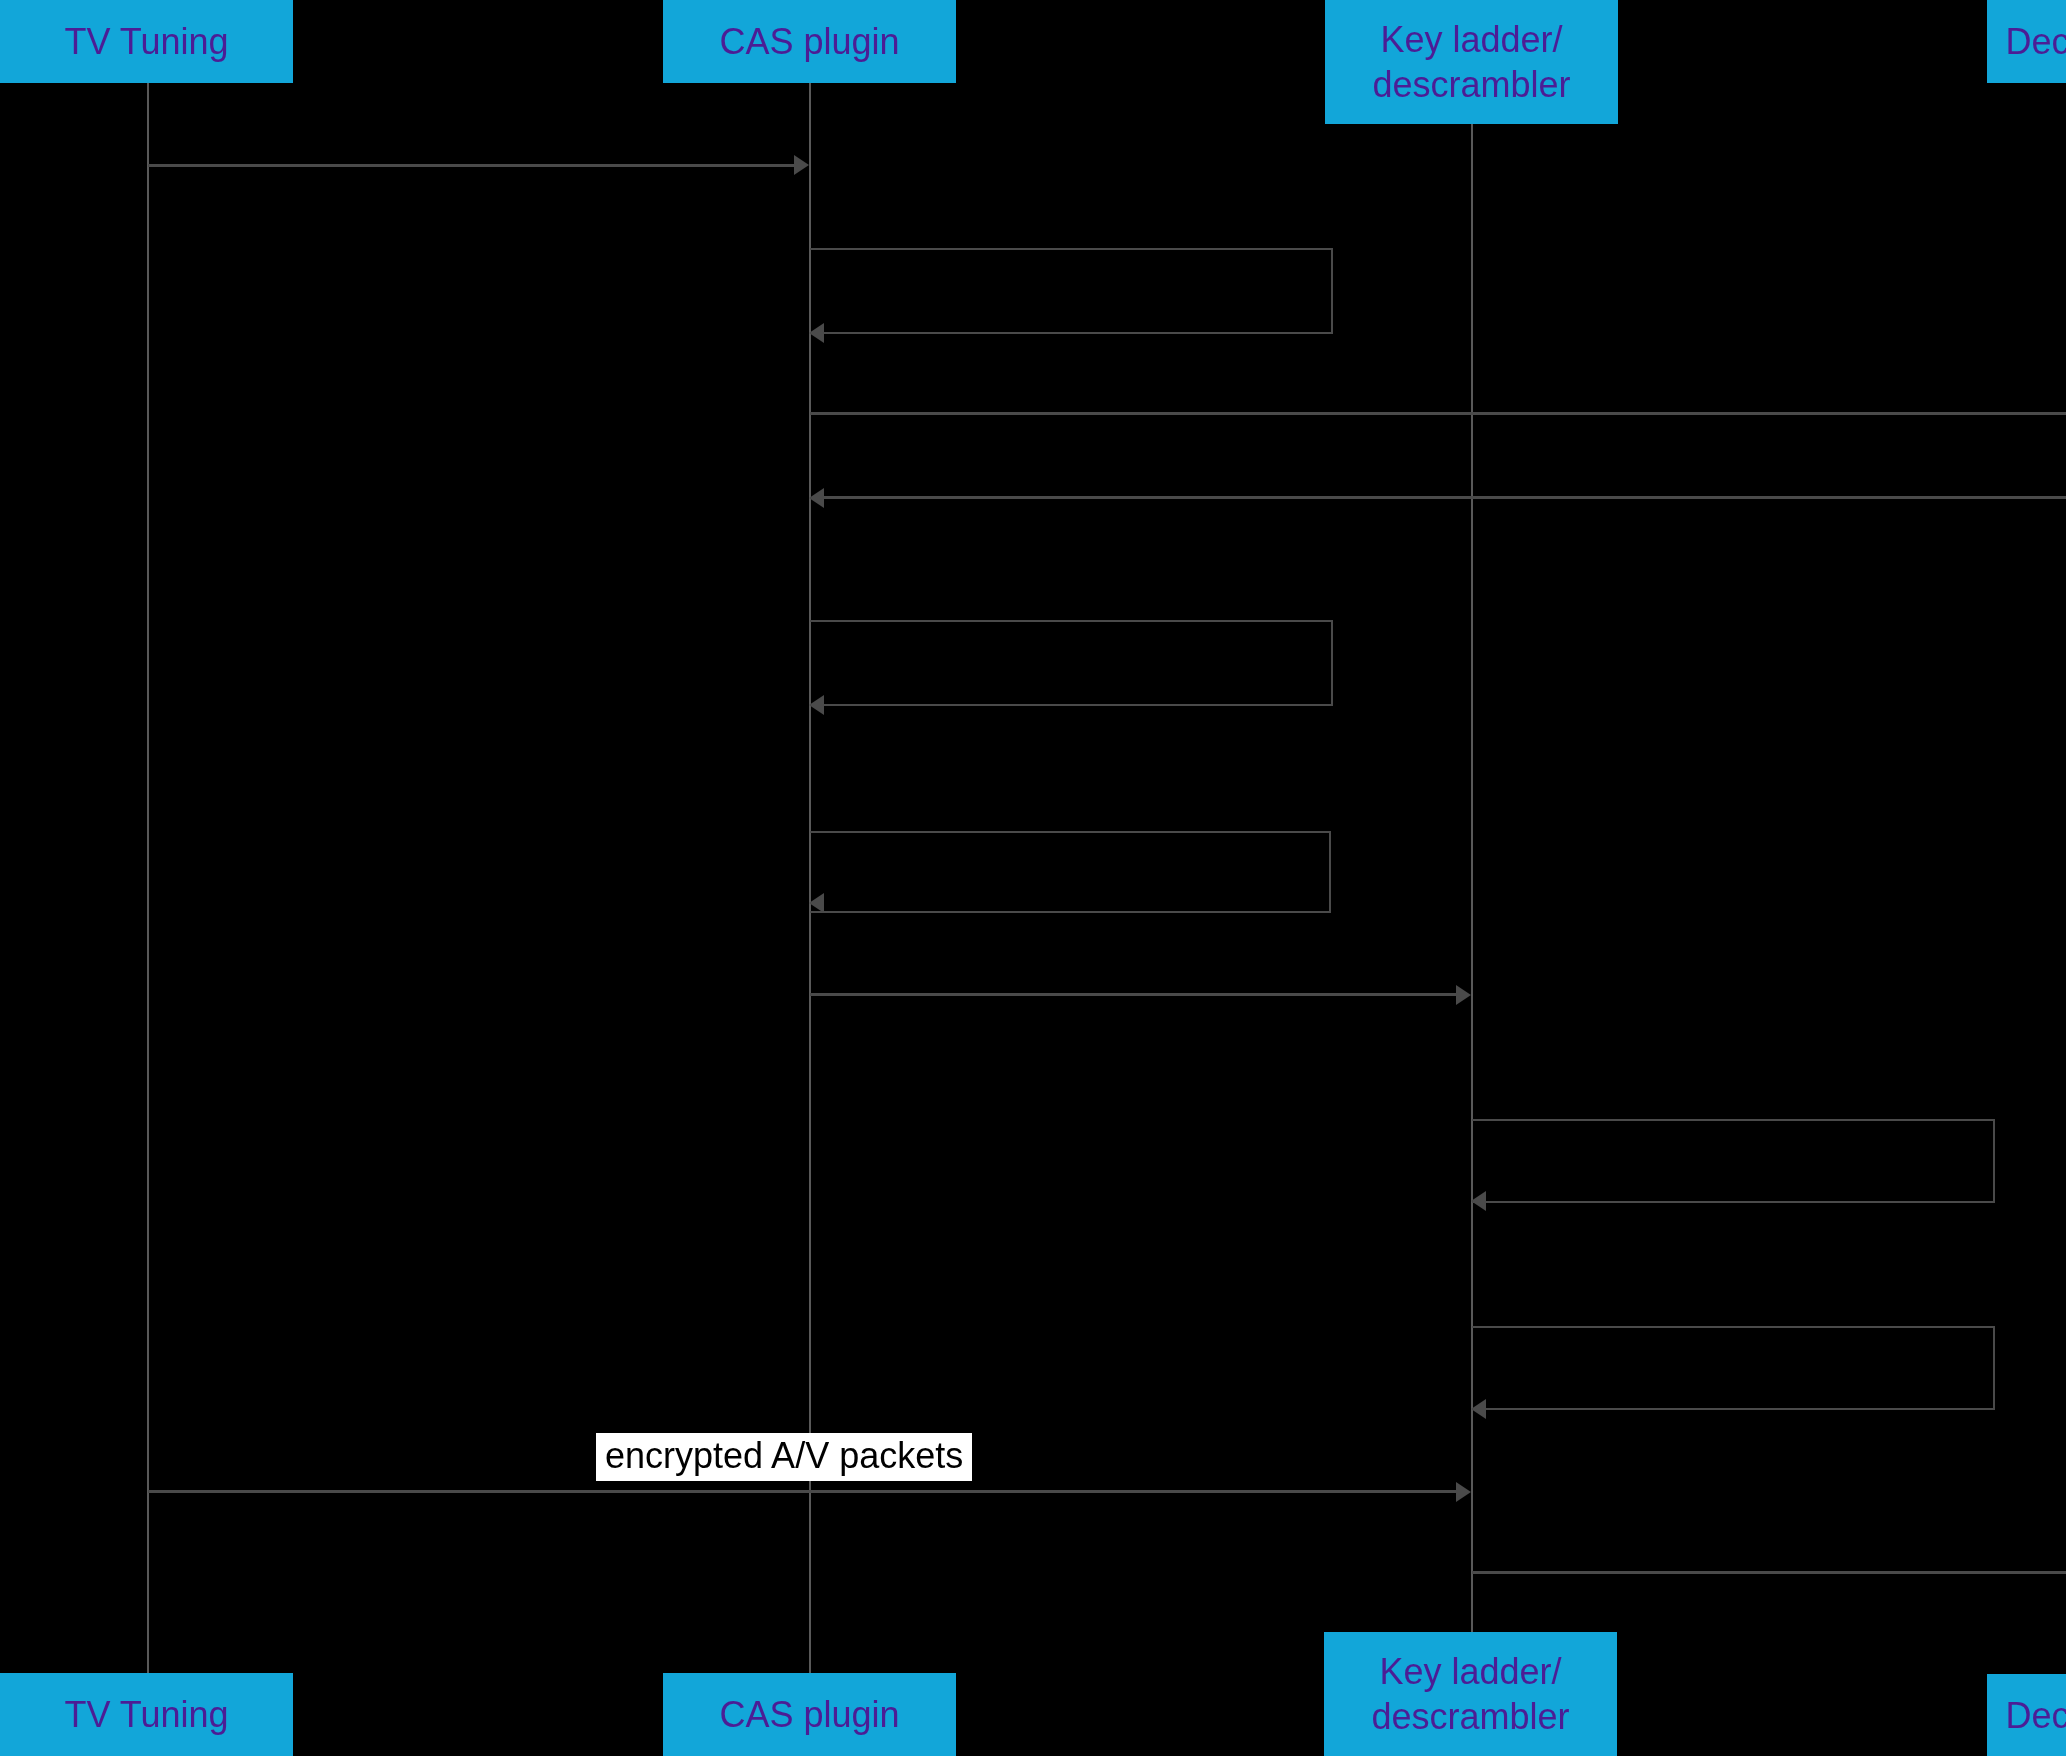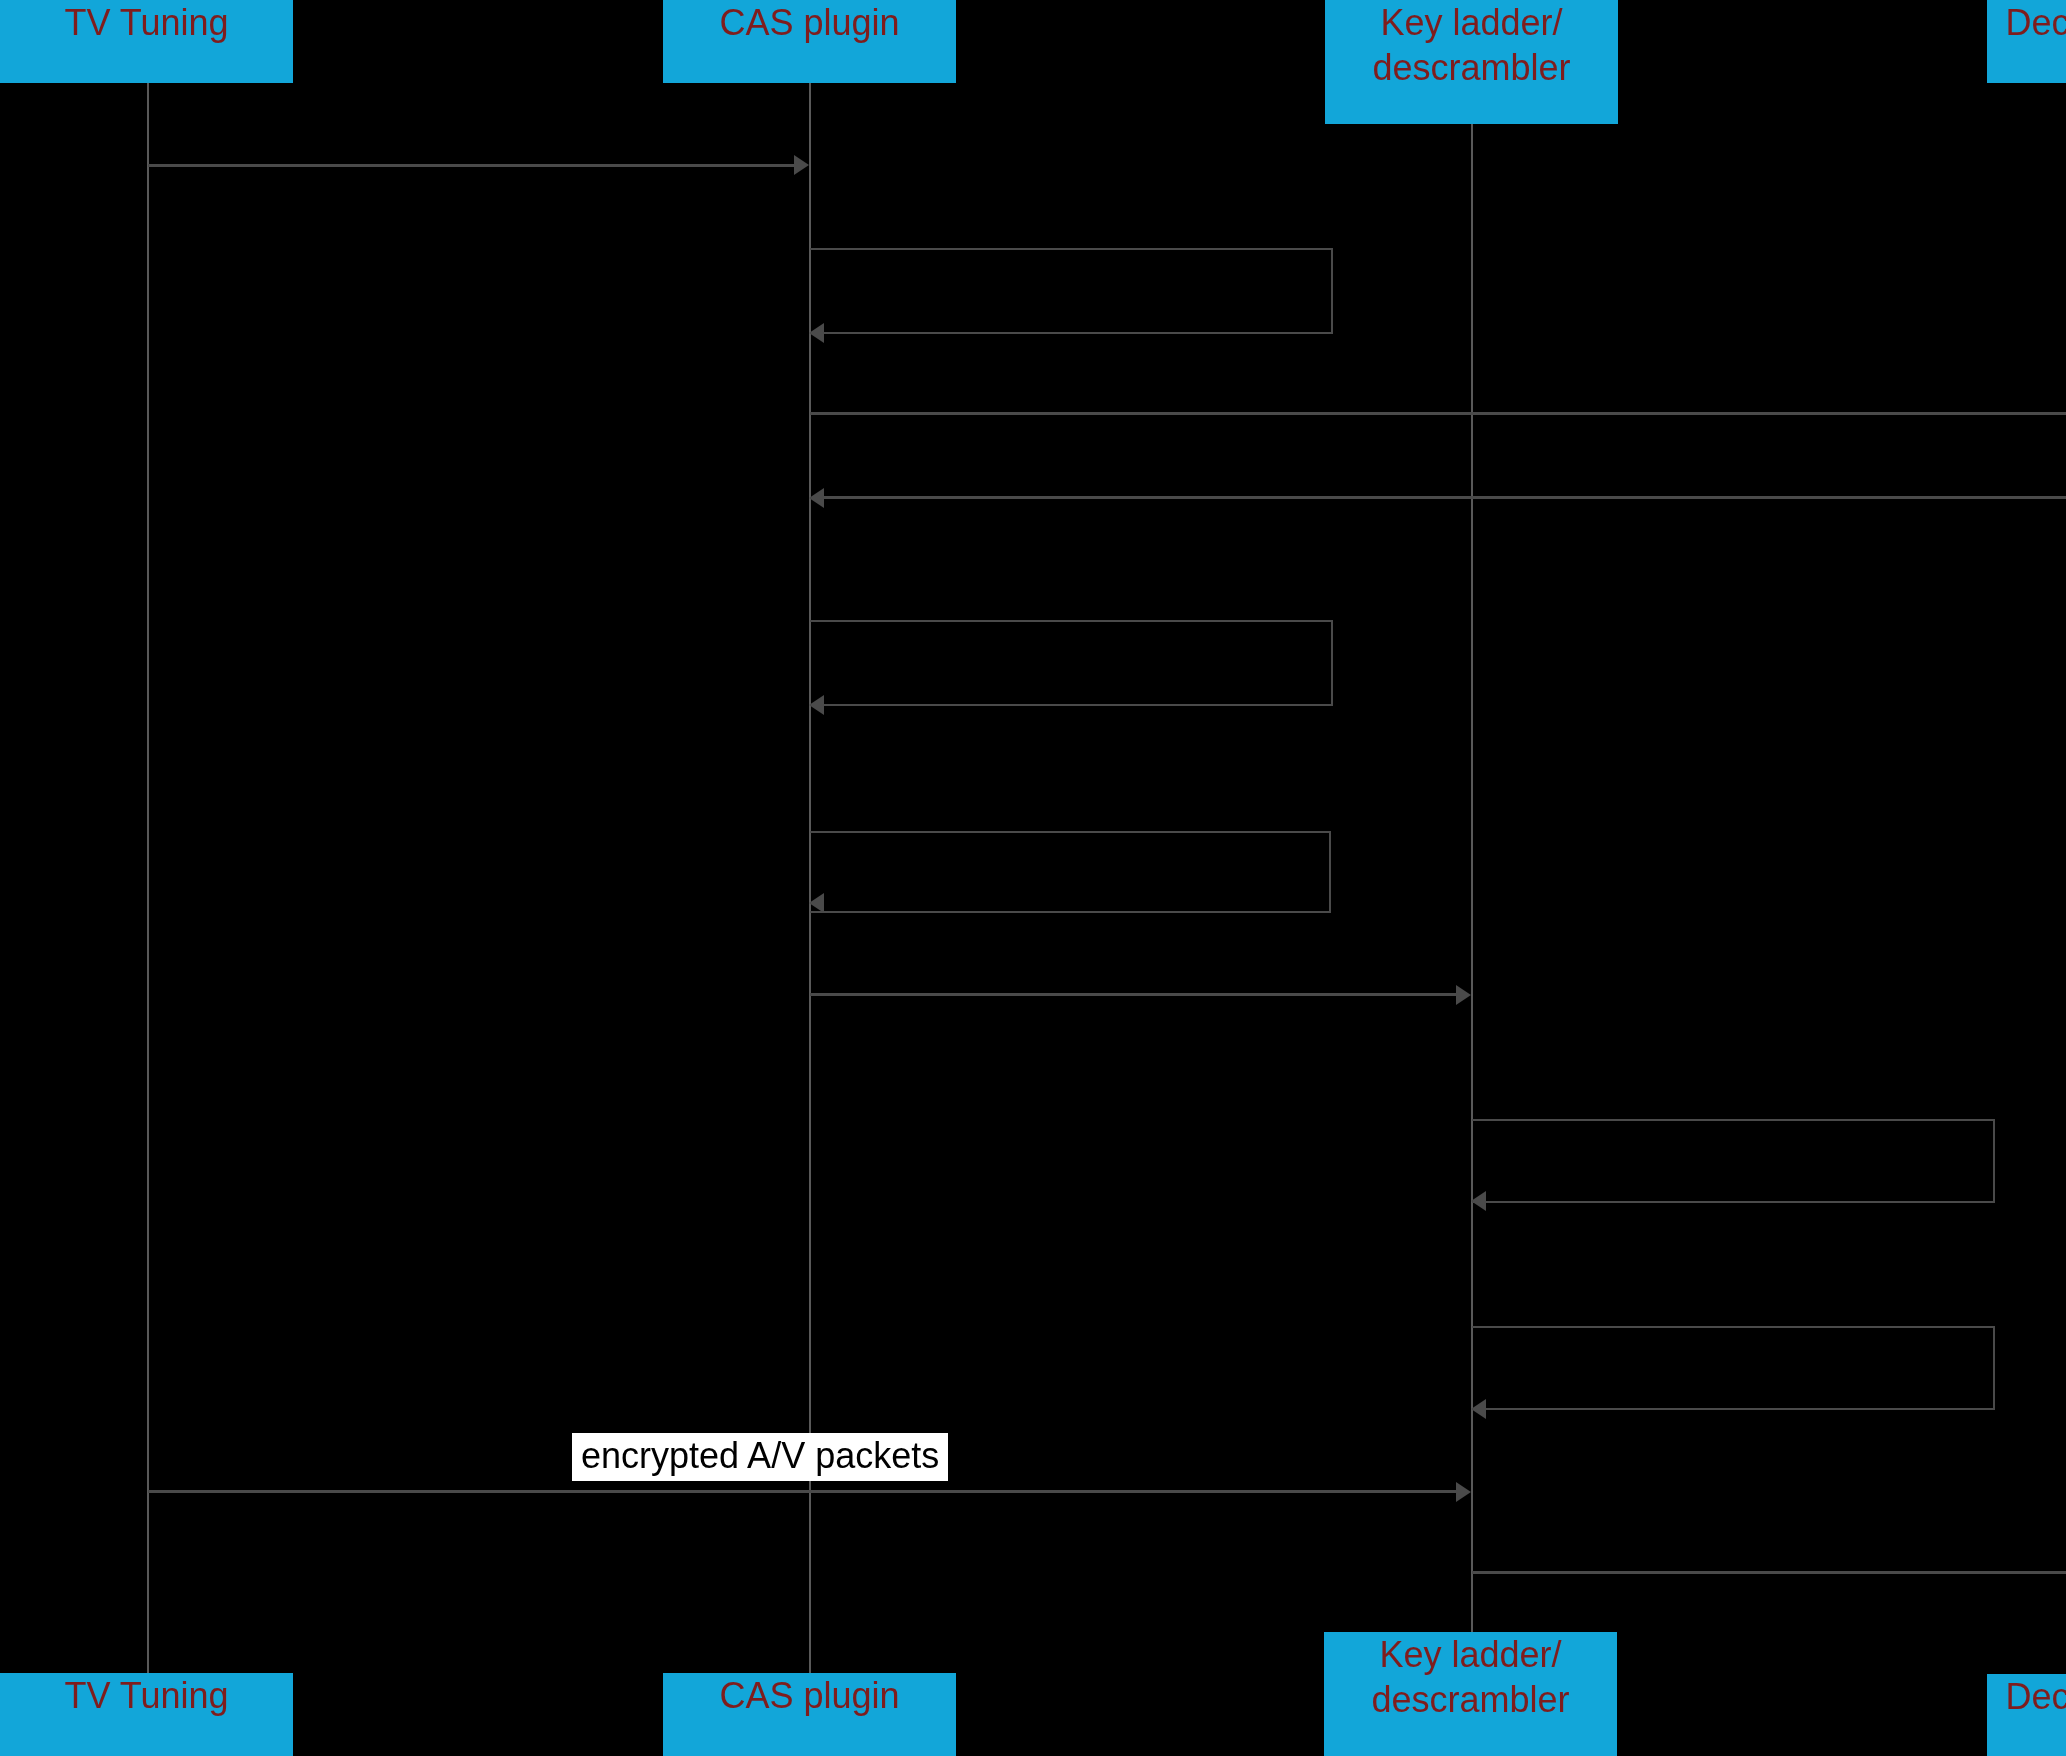--- a/index.html
+++ b/index.html
@@ -13,24 +13,25 @@
   }
   #diagram {
     position: relative;
     width: 2662px;
     height: 1756px;
     background: #000000;
   }
   .actor-box {
     position: absolute;
     background: #12a6d9;
-    color: #7f1d1d;
+    color: #4c1d95;
     display: flex;
     flex-direction: column;
     align-items: center;
+    justify-content: center;
     font-size: 36px;
     line-height: 1.25;
     text-align: center;
     white-space: nowrap;
   }
   .lifeline {
     position: absolute;
     width: 2.1px;
     background: #595959;
   }
@@ -114,21 +115,21 @@
 
   <div class="msg-line" style="left:810px; top:993px; width:647px;"></div>
   <div class="head-right" style="left:1456px; top:985px;"></div>
 
   <div class="self-loop" style="left:1472px; top:1119px; width:523px; height:84px;"></div>
   <div class="head-left" style="left:1471px; top:1191px;"></div>
 
   <div class="self-loop" style="left:1472px; top:1326px; width:523px; height:84px;"></div>
   <div class="head-left" style="left:1471px; top:1399px;"></div>
 
-  <div class="msg-label" style="left:572px; top:1433px;">encrypted A/V packets</div>
+  <div class="msg-label" style="left:596px; top:1433px;">encrypted A/V packets</div>
   <div class="msg-line" style="left:148px;  top:1490px; width:1309px;"></div>
   <div class="head-right" style="left:1456px; top:1482px;"></div>
 
   <div class="msg-line" style="left:1472px; top:1571px; width:647px;"></div>
 
   <div class="actor-box" style="left:0;      top:1673px; width:293px; height:83px;">
     <span>TV Tuning</span>
   </div>
   <div class="actor-box" style="left:663px; top:1673px; width:293px; height:83px;">
     <span>CAS plugin</span>

